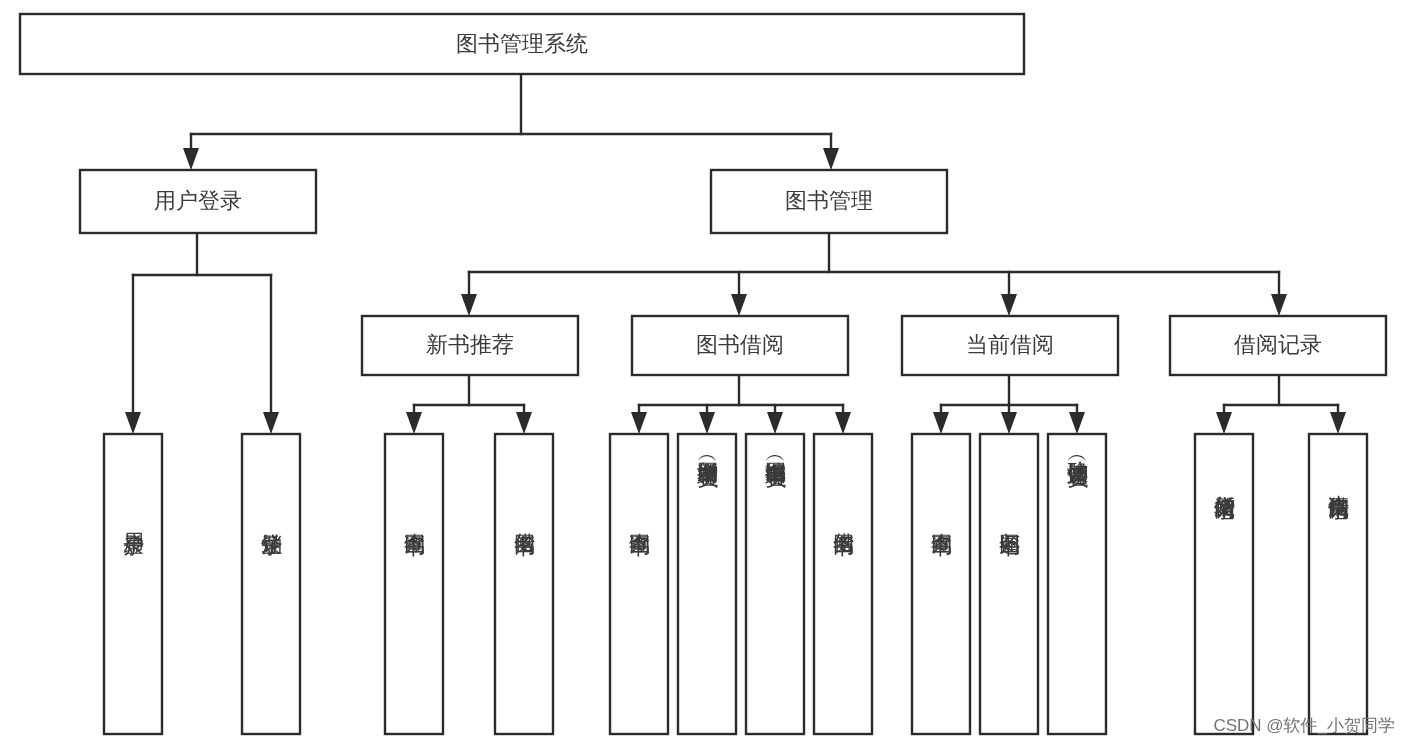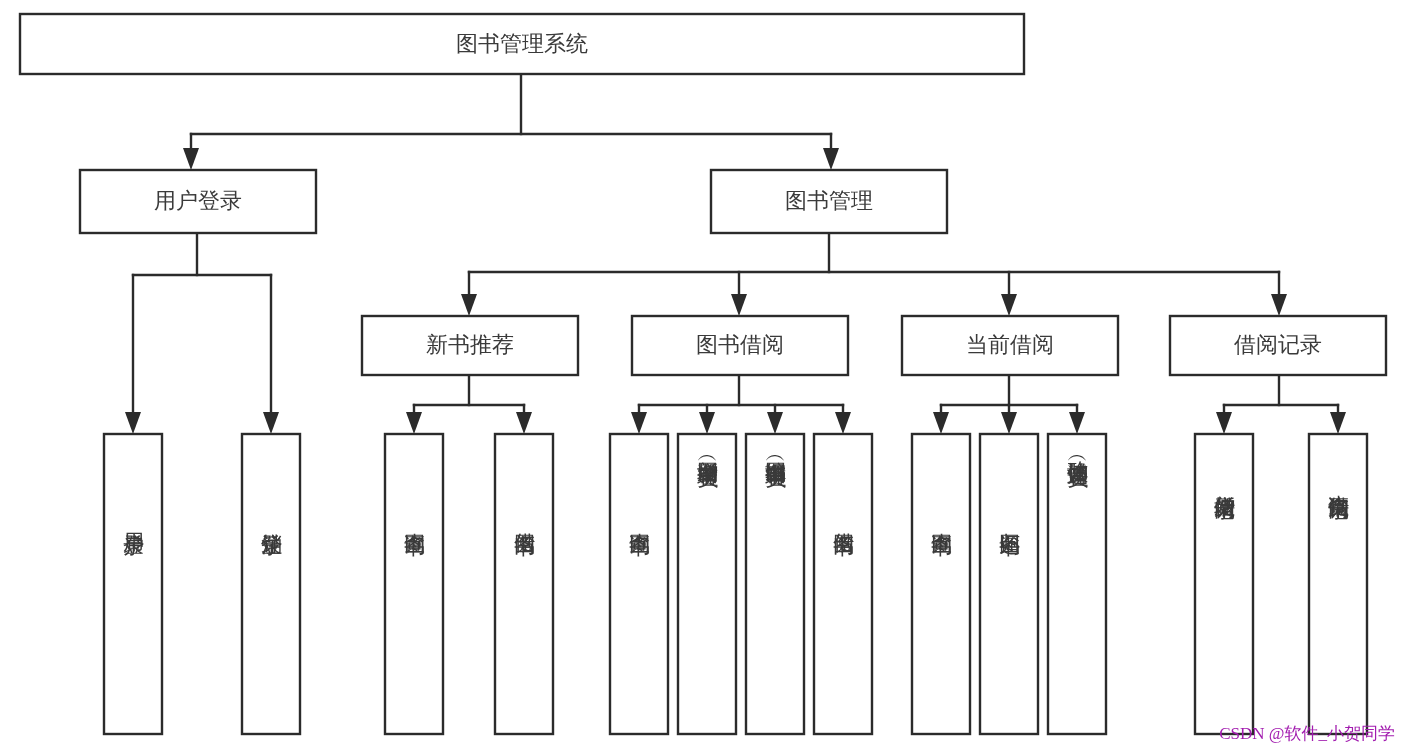--- a/index.html
+++ b/index.html
@@ -69,24 +69,24 @@
     font-family: "DejaVu Sans", "Liberation Sans", sans-serif;
     font-size: 21px;
     line-height: 1.12;
     color: #3a3a3a;
     letter-spacing: 1px;
     white-space: nowrap;
   }
   .watermark {
     position: absolute;
     right: 10px;
-    bottom: 2px;
-    font-family: Liberation Serif, serif;
+    bottom: 10px;
+    font-family: Liberation Sans, sans-serif;
     font-size: 17px;
-    color: #a21caf;
+    color: #737373;
     white-space: nowrap;
     pointer-events: none;
   }
 </style>
 </head>
 <body>
 
 <div id="diagram-root">
 
   <svg class="flow" viewBox="0 0 1405 747">

